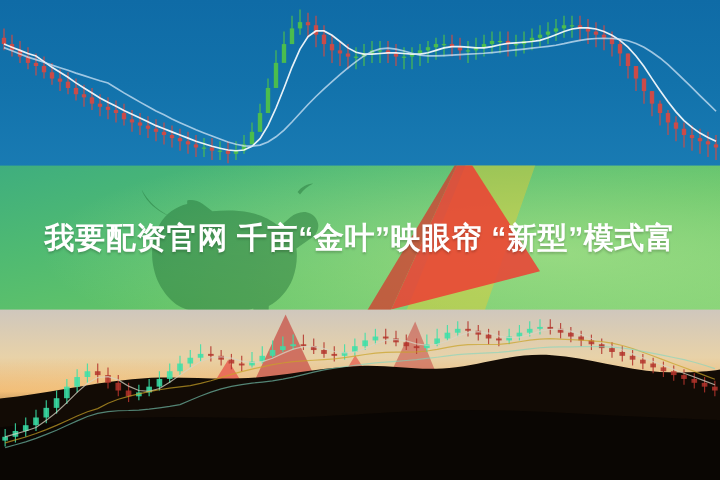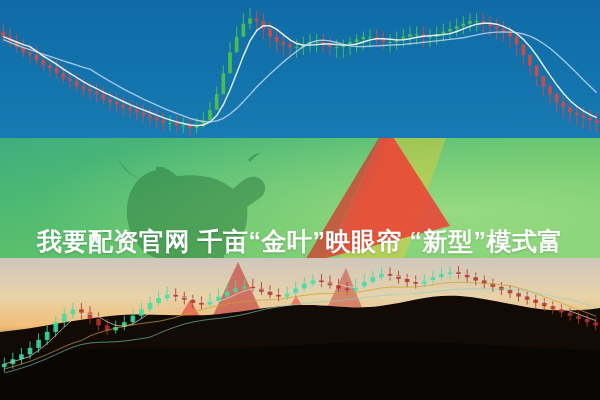--- a/index.html
+++ b/index.html
@@ -43,21 +43,21 @@
   }
   
   .beam{
     position:absolute;left:250px;top:-40px;width:260px;height:330px;
     opacity:.55;
   }
 
   
   .headline{
     position:absolute;left:0;top:138px;width:600px;height:122px;
-    display:flex;flex-direction:column;align-items:center;justify-content:flex-end;
+    display:flex;flex-direction:column;align-items:center;justify-content:center;
     text-align:center;
     color:#ffffff;
     font-weight:bold;
     font-size:25px;
     line-height:38px;
     letter-spacing:.5px;
     text-shadow:0 1px 2px rgba(0,0,0,.20);
     padding:0 8px;
     box-sizing:border-box;
   }

